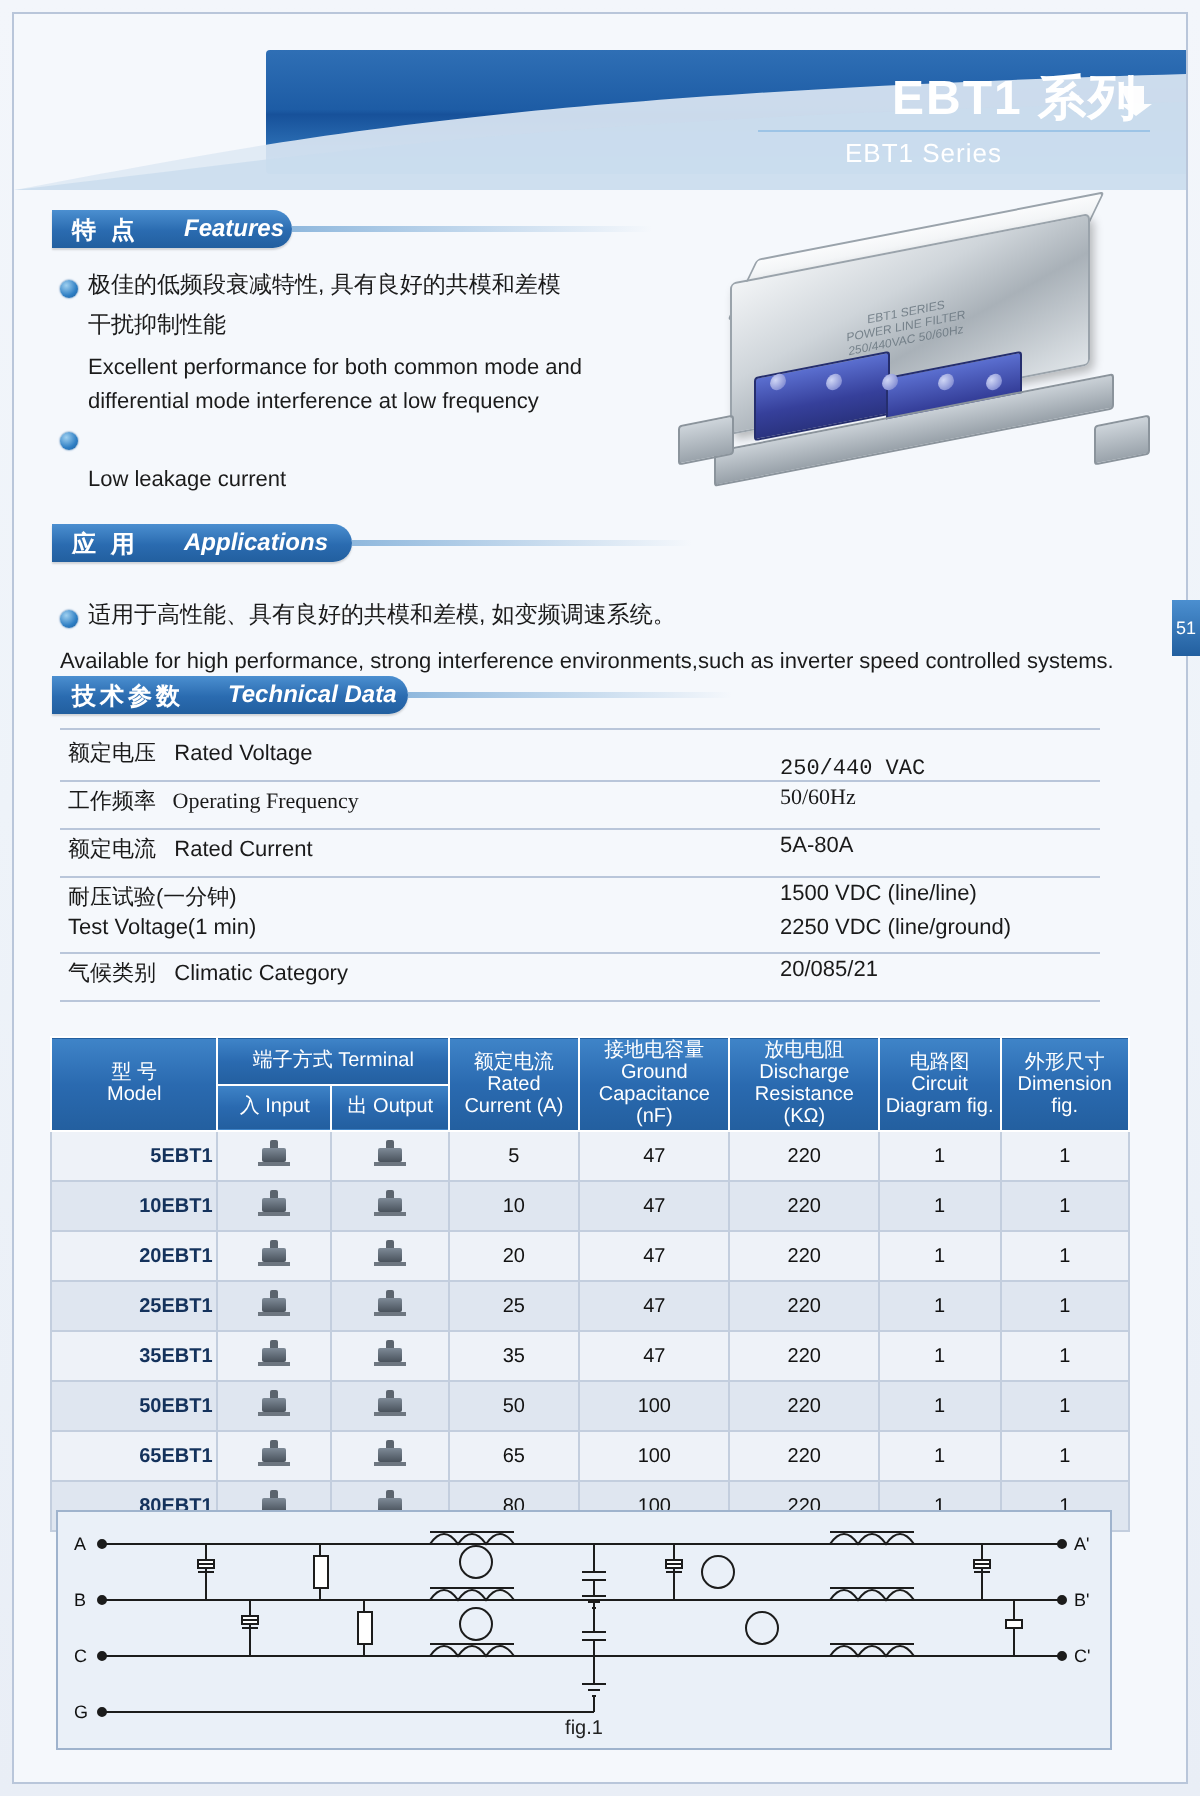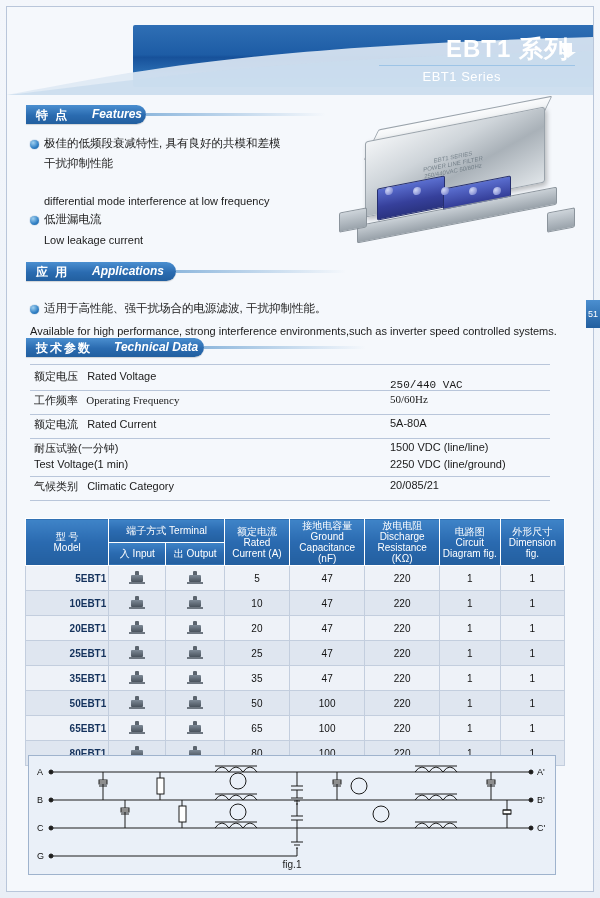--- a/index.html
+++ b/index.html
@@ -203,24 +203,24 @@
   <div class="sec" style="left:26px;top:105px;width:300px;">
     <div class="bar" style="width:120px;"></div>
     <div class="bar-tail" style="left:120px;width:180px;"></div>
     <div class="cn">特  点</div>
     <div class="en" style="left:66px;font-style:italic;">Features</div>
   </div>
 
   <div class="bullet" style="left:30px;top:140px;"></div>
   <div class="txt cn" style="left:44px;top:136px;width:290px;">极佳的低频段衰减特性, 具有良好的共模和差模</div>
   <div class="txt cn" style="left:44px;top:156px;width:290px;">干扰抑制性能</div>
+  <div class="txt" style="left:44px;top:177px;width:300px;">Excellent performance for both common mode and</div>
   <div class="txt" style="left:44px;top:194px;width:300px;">differential mode interference at low frequency</div>
 
   <div class="bullet" style="left:30px;top:216px;"></div>
-  <div class="txt cn" style="left:44px;top:212px;width:290px;">低泄漏电流</div>
   <div class="txt" style="left:44px;top:233px;width:290px;">Low leakage current</div>
 
   <div class="photo">
     <div class="ph-top"></div>
     <div class="ph-body"></div>
     <div class="ph-label">
       <div>EBT1 SERIES</div>
       <div>POWER LINE FILTER</div>
       <div>250/440VAC  50/60Hz</div>
     </div>
@@ -239,21 +239,21 @@
   </div>
 
   <div class="sec" style="left:26px;top:262px;width:320px;">
     <div class="bar" style="width:150px;"></div>
     <div class="bar-tail" style="left:150px;width:170px;"></div>
     <div class="cn">应  用</div>
     <div class="en" style="left:66px;">Applications</div>
   </div>
 
   <div class="bullet" style="left:30px;top:305px;"></div>
-  <div class="txt cn" style="left:44px;top:301px;width:500px;">适用于高性能、强干扰场合的电源滤波, 干扰抑制性能。</div>
+  <div class="txt cn" style="left:44px;top:301px;width:500px;">适用于高性能、具有良好的共模和差模, 如变频调速系统。</div>
   <div class="txt" style="left:30px;top:324px;width:545px;">Available  for high performance, strong interference environments,such as inverter speed controlled systems.</div>
 
   <div class="sec" style="left:26px;top:338px;width:340px;">
     <div class="bar" style="width:178px;"></div>
     <div class="bar-tail" style="left:178px;width:162px;"></div>
     <div class="cn">技术参数</div>
     <div class="en" style="left:88px;">Technical Data</div>
   </div>
 
   <div class="sep-line" style="top:364px;"></div>

